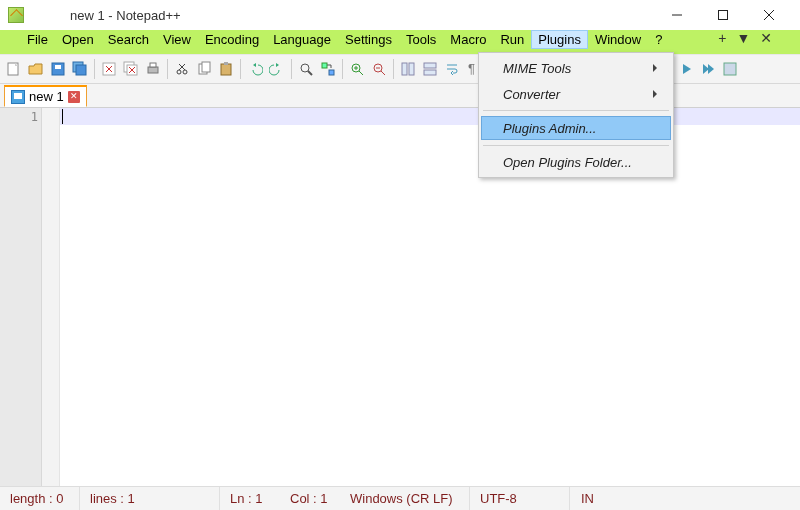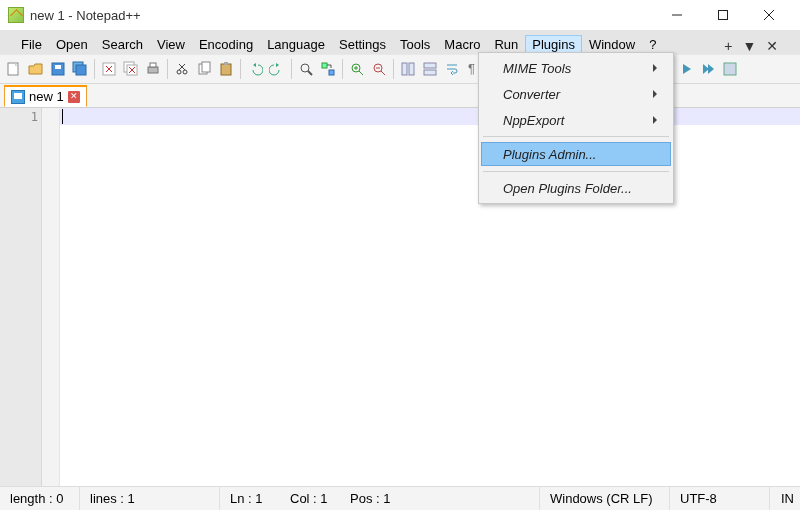--- a/index.html
+++ b/index.html
@@ -1,23 +1,23 @@
 <!DOCTYPE html>
 <html><head>
 <meta charset="utf-8">
 <style>
   * { box-sizing: border-box; margin: 0; padding: 0; font-family: "Segoe UI", Tahoma, sans-serif; font-size: 13px; }
   body { width: 800px; height: 510px; background: #fff; overflow: hidden; position: relative; }
-  .titlebar { height: 30px; display: flex; align-items: center; padding: 0 8px; color: #333; background: #fff; }
+  .titlebar { height: 30px; display: flex; align-items: center; padding: 0 8px; color: #333; background: #fff; gap: 40px; }
   .titlebar .app-icon { width: 16px; height: 16px; margin-right: 6px; background: linear-gradient(135deg,#c3e86b,#8bc34a); border:1px solid #7aa936; position:relative;}
   .titlebar .app-icon::after{content:"";position:absolute;left:3px;top:3px;width:8px;height:8px;border:1px solid #d47a00;border-bottom:none;border-right:none;transform:rotate(45deg);}
   .titlebar .title { flex:1; }
   .win-controls { display:flex; gap:0; }
   .win-btn { width:46px; height:30px; display:flex; align-items:center; justify-content:center; color:#222;}
-  .menubar { height:24px; display:flex; align-items:flex-end; padding:0 14px; background:#e5e5e5; position:relative;}
+  .menubar { height:24px; display:flex; align-items:flex-start; padding:0 20px; background:#bef264; position:relative;}
   .menu-item { padding:2px 7px; cursor:default; }
   .menu-item.active { background:#cde8ff; border:1px solid #99ccf3; padding:1px 6px;}
   .menu-right { margin-left:auto; display:flex; align-items:center; gap:10px; padding-right:8px;}
   .menu-right span{font-size:14px; color:#333;}
   .toolbar { height:30px; background:#f4f4f4; border-top:1px solid #e8e8e8; border-bottom:1px solid #d8d8d8; display:flex; align-items:center; padding:0 4px; gap:2px; overflow:hidden;}
   .tbtn { width:20px; height:20px; display:flex; align-items:center; justify-content:center;}
   .sep { width:1px; height:20px; background:#ccc; margin:0 2px;}
   .tabbar { height:24px; background:#f4f4f4; border-bottom:1px solid #d0d0d0; display:flex; align-items:flex-end; padding-left:4px;}
   .tab { display:flex; align-items:center; height:22px; padding:0 6px; background:#fff; border:1px solid #f0a030; border-bottom:1px solid #fff; gap:4px; border-top:2px solid #ff9900;}
   .tab .save-icon{width:14px;height:14px;display:inline-block;position:relative;}
@@ -28,21 +28,21 @@
   .gutter{position:absolute;left:0;top:0;bottom:0;width:42px;background:#e9e9e9;border-right:1px solid #d8d8d8;}
   .fold-strip{position:absolute;left:42px;top:0;bottom:0;width:18px;background:#f3f3f3;border-right:1px solid #e4e4e4;}
   .line-number{position:absolute;left:0;top:0;width:38px;text-align:right;color:#888;font-family:Consolas,monospace;font-size:12px;padding-top:2px;}
   .text-line{position:absolute;left:60px;right:0;top:0;height:17px;background:#e8e8ff;}
   .caret{position:absolute;left:62px;top:1px;width:1px;height:15px;background:#000;}
   .dropdown{position:absolute;left:478px;top:52px;width:196px;background:#f2f2f2;border:1px solid #c8c8c8;box-shadow:2px 2px 4px rgba(0,0,0,0.25);padding:2px;z-index:10;font-style:italic;}
   .dd-item{height:26px;display:flex;align-items:center;padding:0 12px 0 22px;position:relative;color:#222;}
   .dd-item.has-sub::after{content:"";position:absolute;right:10px;top:50%;transform:translateY(-50%);border:4px solid transparent;border-left-color:#444;}
   .dd-item.highlight{background:#91c9f7;border:1px solid #6aa8de;padding:0 11px 0 21px;height:24px;margin:5px 0;}
   .dd-sep{height:1px;background:#d0d0d0;margin:3px 2px;}
-  .statusbar{position:absolute;left:0;right:0;bottom:0;height:24px;background:#f4f4f4;border-top:1px solid #ddd;display:flex;align-items:center;font-size:12px;color:#000000;}
+  .statusbar{position:absolute;left:0;right:0;bottom:0;height:24px;background:#f4f4f4;border-top:1px solid #ddd;display:flex;align-items:center;font-size:12px;color:#7f1d1d;}
   .status-cell{padding:0 10px;border-right:1px solid #e0e0e0;height:100%;display:flex;align-items:center;}
   .status-cell.nb{border-right:none;}
   svg{display:block;}
 </style>
 </head>
 <body>
 
 <div class="titlebar">
   <span class="app-icon"></span>
   <span class="title">new 1 - Notepad++</span>
@@ -305,35 +305,31 @@
   <div class="caret"></div>
 </div>
 
 <div class="dropdown">
   <div class="dd-item has-sub">
       <span>MIME Tools</span>
     </div>
   <div class="dd-item has-sub">
       <span>Converter</span>
     </div>
-  <div class="dd-item has-sub">
-      <span>NppExport</span>
-    </div>
   <div class="dd-sep"></div>
   <div class="dd-item highlight">
       <span>Plugins Admin...</span>
     </div>
   <div class="dd-sep"></div>
   <div class="dd-item">
       <span>Open Plugins Folder...</span>
     </div>
 </div>
 
 <div class="statusbar">
   <div class="status-cell" style="width:80px">length : 0</div>
   <div class="status-cell" style="width:140px">lines : 1</div>
   <div class="status-cell nb" style="width:60px">Ln : 1</div>
   <div class="status-cell nb" style="width:60px">Col : 1</div>
-  <div class="status-cell" style="flex:1">Pos : 1</div>
   <div class="status-cell" style="width:130px">Windows (CR LF)</div>
   <div class="status-cell" style="width:100px">UTF-8</div>
   <div class="status-cell nb" style="width:30px;justify-content:flex-end;padding-right:6px">IN</div>
 </div>
 
 </body></html>

